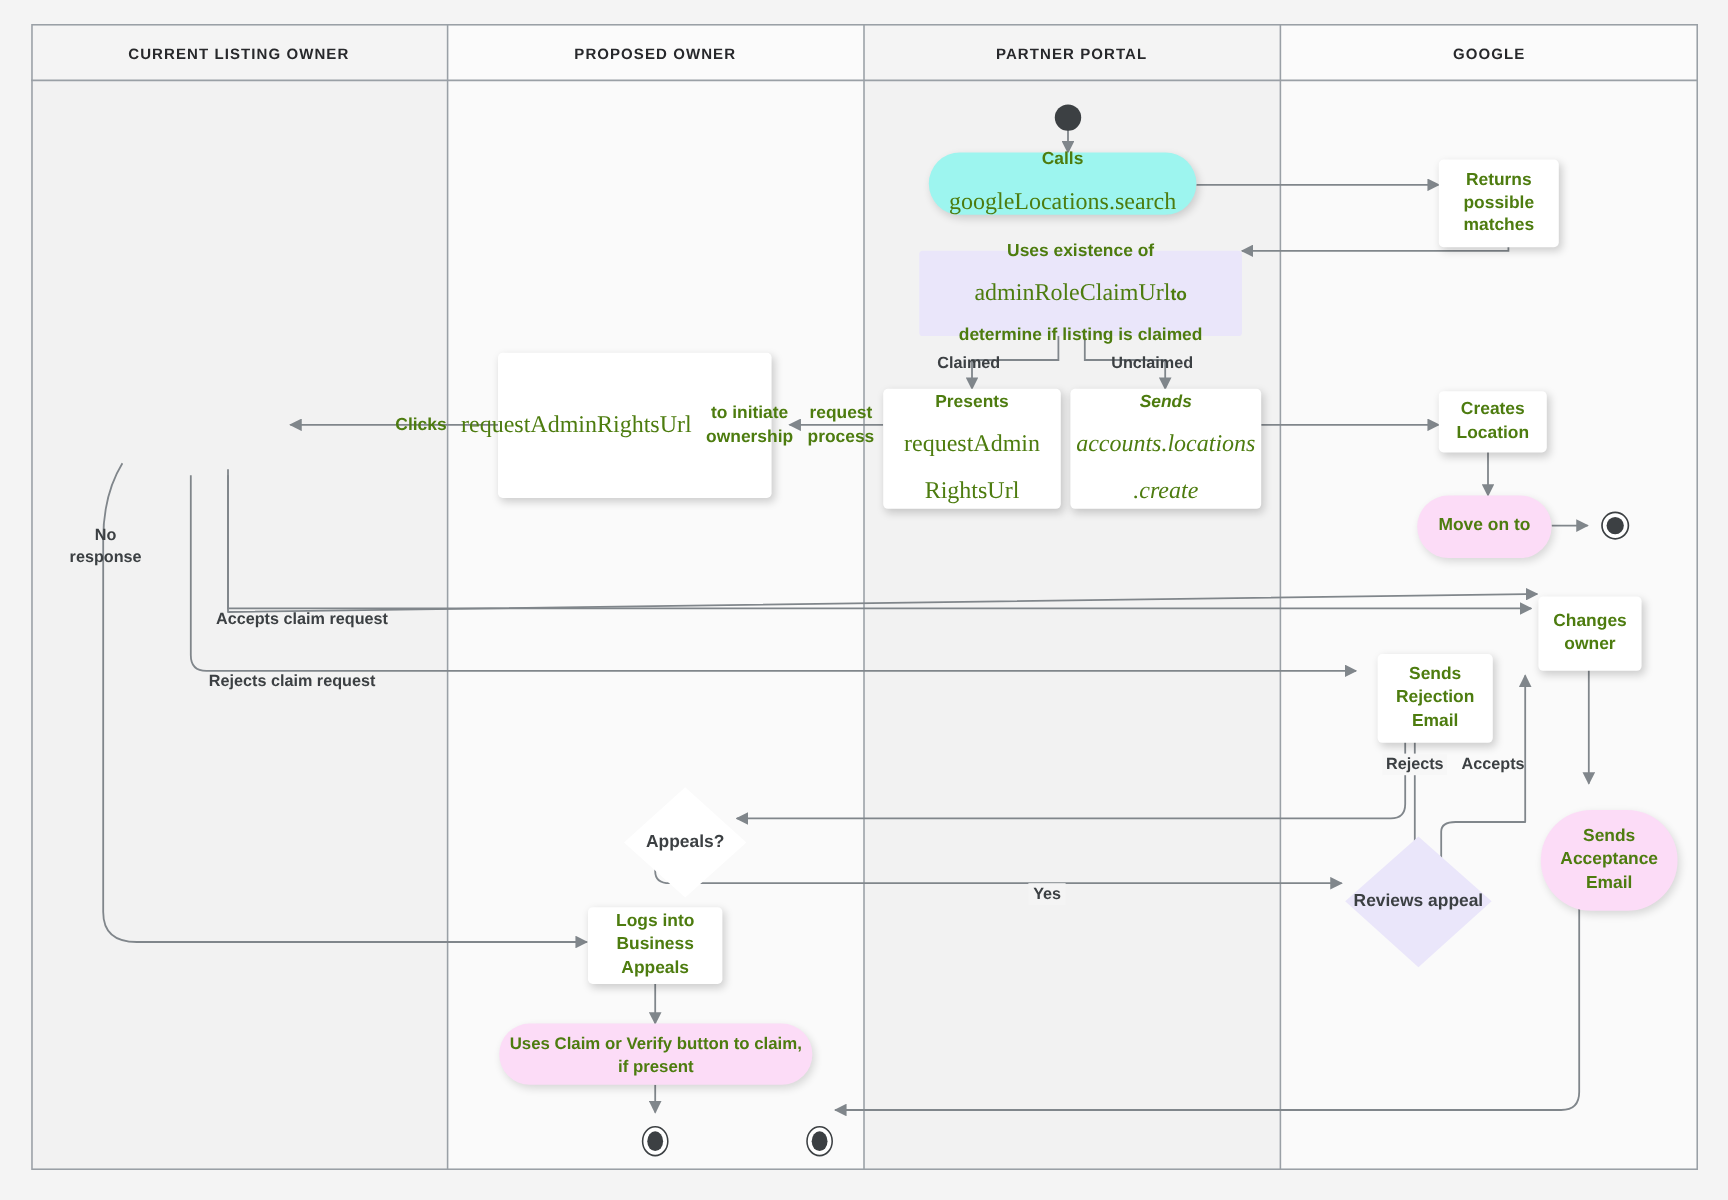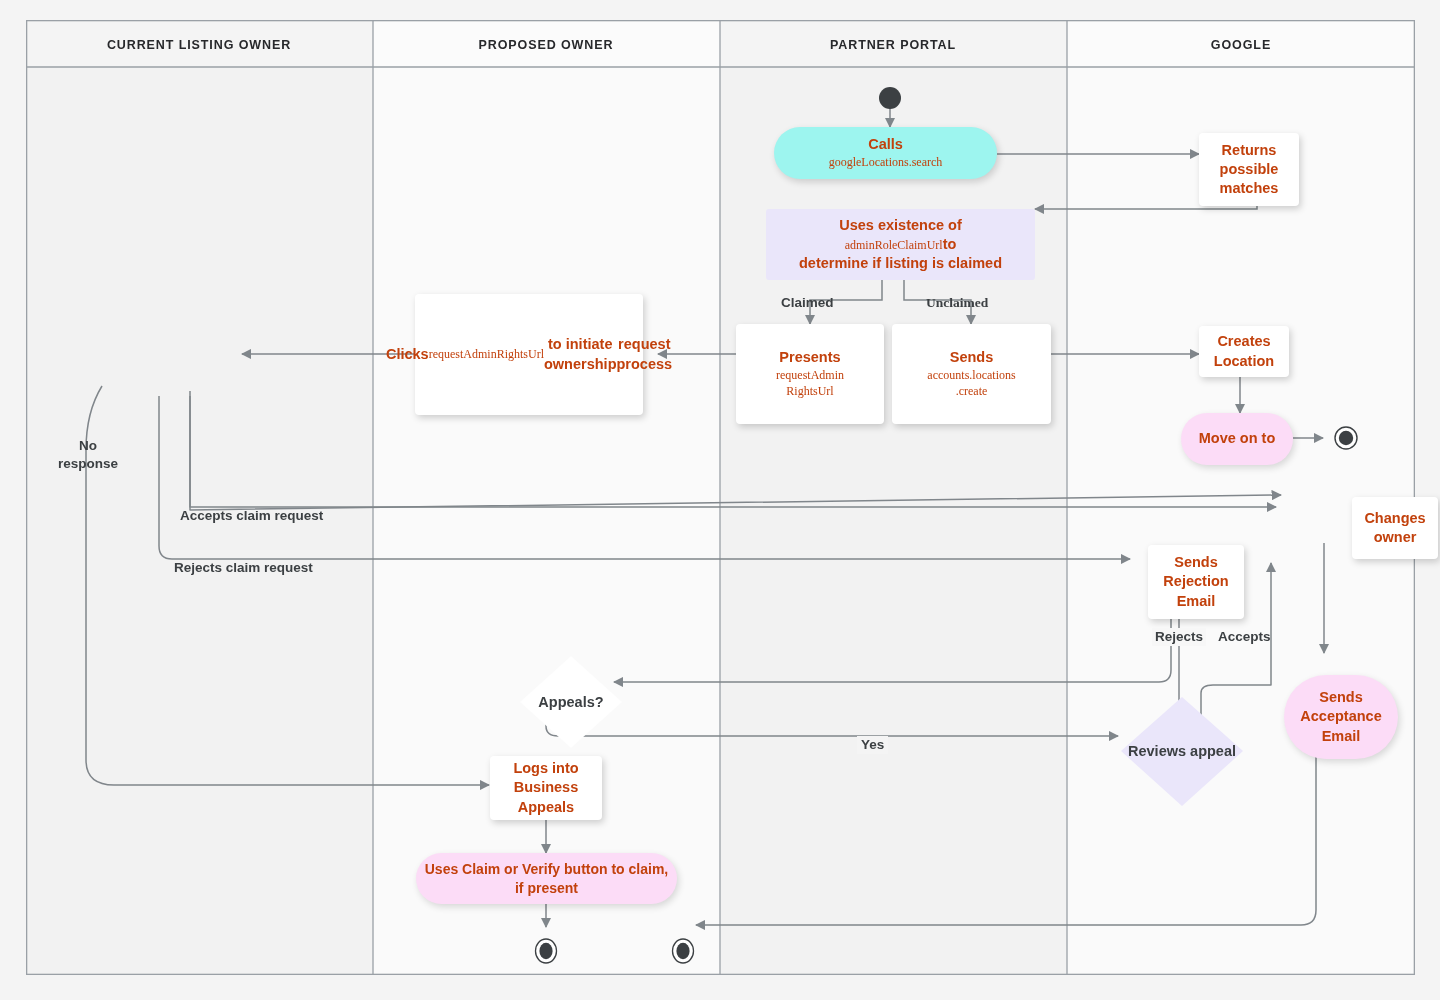--- a/index.html
+++ b/index.html
@@ -36,38 +36,39 @@
     letter-spacing: 0.9px;
     fill: #27282b;
   }
   .node {
     position: absolute;
     box-sizing: border-box;
     display: flex;
     align-items: center;
     justify-content: center;
     text-align: center;
-    color: #c2410c;
+    color: #4d7c0f;
     font-size: 14.5px;
     font-weight: 700;
     line-height: 1.33;
     padding: 6px 8px;
+    gap: 12px;
   }
   .rect {
     background: #ffffff;
     border-radius: 4px;
     box-shadow: 2px 3px 7px rgba(0,0,0,0.18);
   }
   .rounded {
     border-radius: 999px;
   }
   .cyan  { background: #9df5ef; box-shadow: 2px 3px 7px rgba(0,0,0,0.16); }
   .pink  { background: #fcdcf7; box-shadow: 2px 3px 7px rgba(0,0,0,0.14); }
   .lav   { background: #eae6fa; box-shadow: none; }
-  .mono  { font-family: "Liberation Serif", serif; font-weight: 400; font-size: 12px; }
+  .mono  { font-family: "Liberation Serif", serif; font-weight: 400; font-size: 20px; }
   .diamond {
     position: absolute;
     display: flex;
     align-items: center;
     justify-content: center;
   }
   .diamond .dshape {
     position: absolute;
     left: 0; top: 0;
     width: 100%; height: 100%;
@@ -214,21 +215,21 @@
       </span>
       <span>determine if listing is claimed</span>
     </div>
 
     <div class="node rect" style="left:710px; top:304px; width:148px; height:100px; flex-direction:column;">
       <span>Presents</span>
       <span class="mono">requestAdmin</span>
       <span class="mono">RightsUrl</span>
     </div>
 
-    <div class="node rect" style="left:866px; top:304px; width:159px; height:100px; flex-direction:column;">
+    <div class="node rect" style="left:866px; top:304px; width:159px; height:100px; flex-direction:column;font-style:italic;">
       <span>Sends</span>
       <span class="mono">accounts.locations</span>
       <span class="mono">.create</span>
     </div>
 
     <div class="node rect" style="left:1173px; top:306px; width:90px; height:51px;">
       <span>Creates Location</span>
     </div>
 
     <div class="node pink rounded" style="left:1155px; top:393px; width:112px; height:52px;">
@@ -236,21 +237,21 @@
     </div>
 
     <div class="node rect" style="left:389px; top:274px; width:228px; height:121px; flex-direction:row;">
       <span>Clicks</span>
       <span class="mono">requestAdminRightsUrl</span>
       <span>to initiate ownership</span>
       <span>request process</span>
     </div>
 
 
-    <div class="node rect" style="left:1326px; top:477px; width:86px; height:62px;">
+    <div class="node rect" style="left:1256px; top:477px; width:86px; height:62px;">
       <span>Changes owner</span>
     </div>
 
     <div class="node rect" style="left:1122px; top:525px; width:96px; height:74px;">
       <span>Sends Rejection Email</span>
     </div>
 
     <div class="node pink rounded" style="left:1258px; top:655px; width:114px; height:84px;">
       <span>Sends Acceptance Email</span>
     </div>
@@ -272,21 +273,21 @@
     <div class="node rect" style="left:464px; top:736px; width:112px; height:64px;">
       <span>Logs into Business Appeals</span>
     </div>
 
     <div class="node pink rounded" style="left:390px; top:833px; width:261px; height:51px; font-size:14px;">
       <span>Uses Claim or Verify button to claim, if present</span>
     </div>
 
     <div class="edge-label" style="left:755px; top:274px;">Claimed</div>
 
-    <div class="edge-label" style="left:900px; top:274px;font-family:Liberation Serif, serif;">Unclaimed</div>
+    <div class="edge-label" style="left:900px; top:274px;">Unclaimed</div>
 
     <div class="edge-label" style="left:17px; top:417px; text-align:center; width:90px;">
       <div>No</div>
       <div>response</div>
     </div>
 
     <div class="edge-label" style="left:154px; top:487px;">Accepts claim request</div>
 
     <div class="edge-label" style="left:148px; top:539px;">Rejects claim request</div>
 

